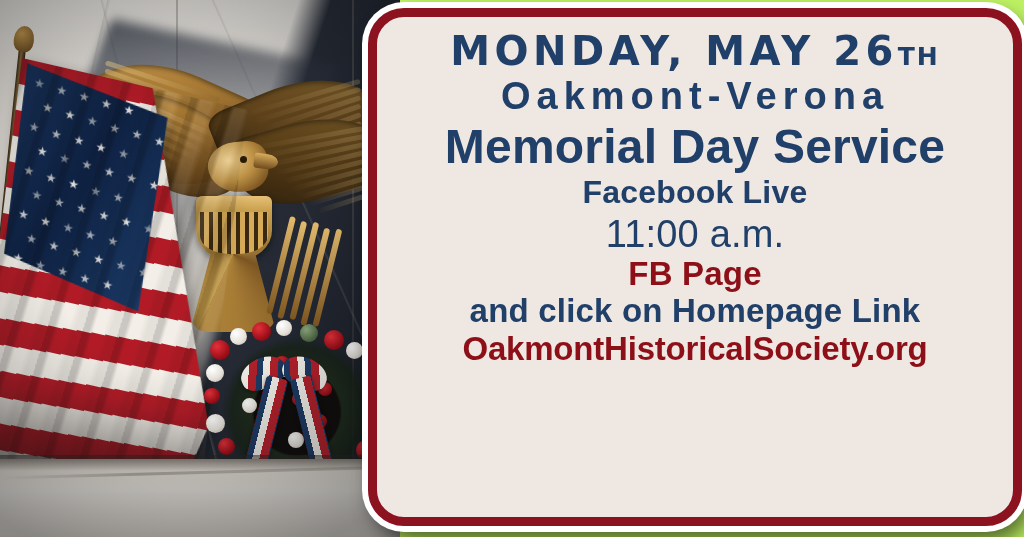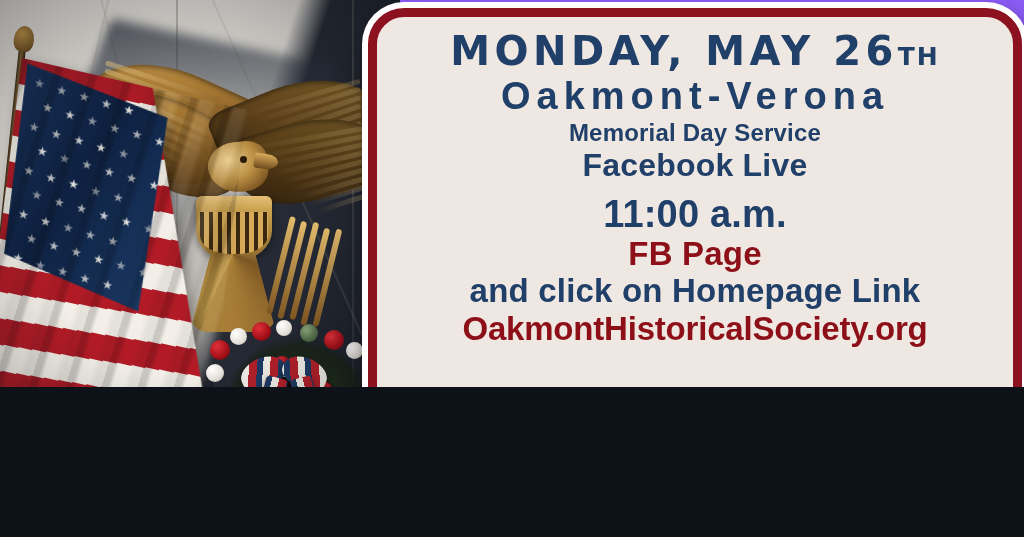--- a/index.html
+++ b/index.html
@@ -7,23 +7,23 @@
 
   html, body {
     width:1024px; height:537px;
     background:#0d1118;
     font-family:"Liberation Sans", sans-serif;
     overflow:hidden;
   }
 
   #poster {
     position:relative;
-    width:1024px; height:387px;
+    width:1024px; height:537px;
     overflow:hidden;
-    background:#8b5cf6;
+    background:#bef264;
   }
 
   
   .photo {
     position:absolute;
     left:0; top:0;
     width:400px; height:537px;
     overflow:hidden;
     background:#141820;
   }
@@ -241,23 +241,23 @@
     font-size:40px; font-weight:700; letter-spacing:4.5px;
     line-height:1.02; margin-top:4px;
     font-family:"DejaVu Sans", sans-serif;
   }
   .l-date .sup { font-size:25px; letter-spacing:2px; }
 
   .l-town {
     font-size:38px; font-weight:600; letter-spacing:6px;
     line-height:1.10; margin-top:4px;
   }
-  .l-service { font-size:24px; font-weight:700; letter-spacing:.2px; line-height:1.12; margin-top:2px; }
+  .l-service { font-size:48px; font-weight:700; letter-spacing:.2px; line-height:1.12; margin-top:2px; }
   .l-fb      { font-size:32px; font-weight:700; letter-spacing:.2px; line-height:1.12; margin-top:2px; }
-  .l-time    { font-size:38px; font-weight:700; letter-spacing:.2px; line-height:1.12; margin-top:9px; }
+  .l-time    { font-size:38px; font-weight:400; letter-spacing:.2px; line-height:1.12; margin-top:2px; }
   .l-ohs     { font-size:33px; font-weight:700; letter-spacing:.2px; line-height:1.14; margin-top:4px; }
   .l-ohs2    { font-size:33px; font-weight:700; letter-spacing:.2px; line-height:1.10; }
   .l-note1   { font-size:33px; font-weight:700; letter-spacing:.2px; line-height:1.14; margin-top:6px; }
   .l-note2   { font-size:33px; font-weight:700; letter-spacing:.2px; line-height:1.12; }
   .l-url     { font-size:33px; font-weight:700; letter-spacing:-.2px; line-height:1.14; }
   .l-note3   { font-size:33px; font-weight:700; letter-spacing:.2px; line-height:1.14; }
 </style>
 </head>
 <body>
 

